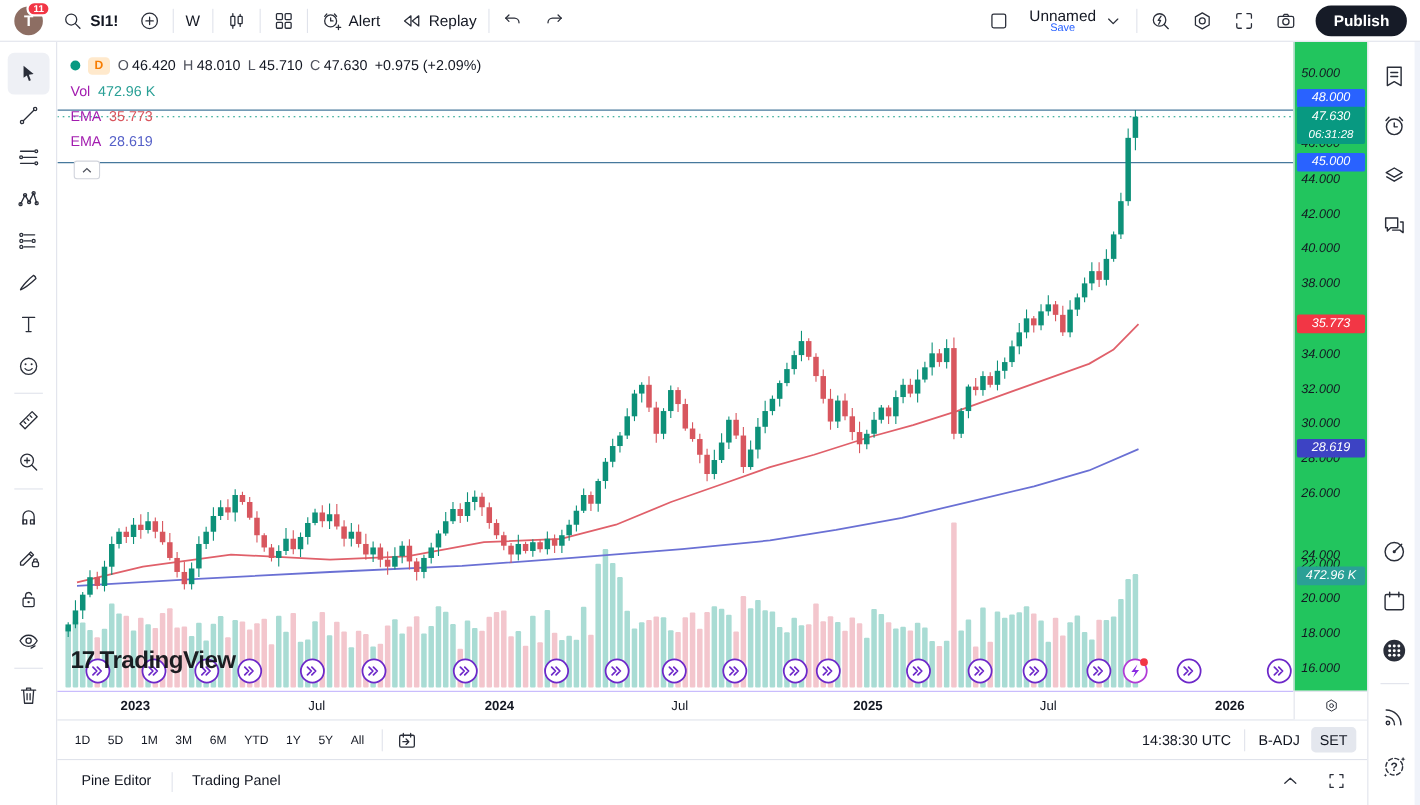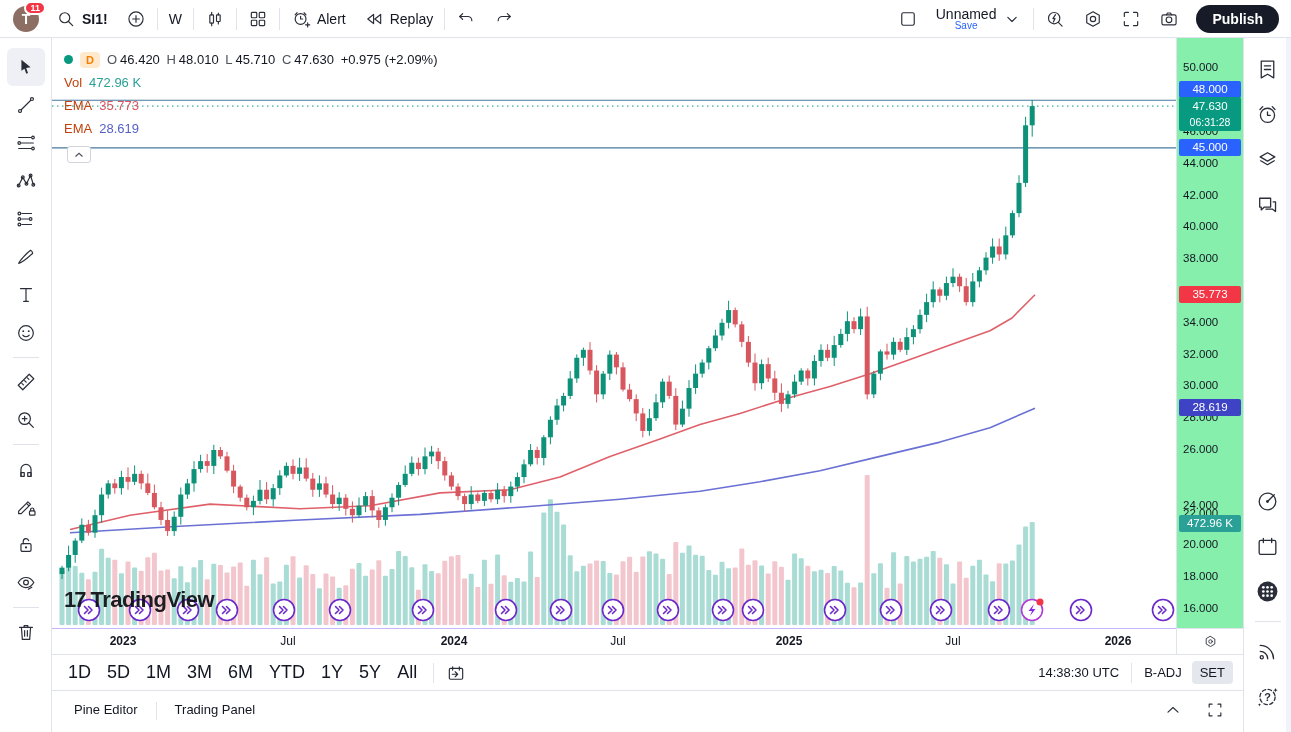--- a/index.html
+++ b/index.html
@@ -44,51 +44,51 @@
   .side-div { width:26px; height:1px; background:#e0e3eb; margin:4px 0 10px 0; }
   .side-spacer { flex:1; }
   
   #chart-wrap { position:absolute; left:52px; top:38px; width:1124px; height:590px;
     background:#fff; overflow:hidden; }
   #legend { position:absolute; left:12px; top:10px; font-size:13px; z-index:5; }
   .lg-row { display:flex; align-items:center; gap:7px; height:23px; }
   .dot { width:9px; height:9px; border-radius:50%; background:#089981; }
   .int-badge { background:#ffe9cc; color:#f77c00; font-size:11px; font-weight:700;
     border-radius:4px; padding:2px 6px; }
-  .lg-lab { color:#c2410c; }
+  .lg-lab { color:#a21caf; }
   .ohlc span { margin-right:3px; }
   .ohlc .k { color:#50535e; }
   #collapse-btn { position:absolute; left:15px; top:108px; width:24px; height:17px;
     background:#fff; border:1px solid #d1d4dc; border-radius:3px; display:flex;
     align-items:center; justify-content:center; color:#50535e; cursor:pointer; z-index:6; }
   #watermark { position:absolute; left:12px; top:549px; display:flex; align-items:center;
     gap:6px; z-index:4; opacity:.92; pointer-events:none; }
   #watermark .wm-txt { font-size:22px; font-weight:700; color:#0b0d12; letter-spacing:-.5px; }
   #watermark .wm-logo { font-size:22px; font-weight:800; color:#0b0d12; letter-spacing:-2px; }
   
   #price-axis { position:absolute; left:1176px; top:38px; width:67px; height:590px;
-    background:#86efac; border-left:1px solid #e0e3eb; font-size:11.5px; cursor:ns-resize; z-index:10; }
+    background:#22c55e; border-left:1px solid #e0e3eb; font-size:11.5px; cursor:ns-resize; z-index:10;font-style:italic; }
   .ax-lab { position:absolute; left:6px; color:#131722; }
   .ax-badge { position:absolute; left:2px; width:62px; color:#fff; text-align:center;
     border-radius:2px; font-size:11.5px; line-height:17px; height:17px; }
   #countdown-badge { position:absolute; left:2px; width:62px; background:#089981; color:#fff;
     text-align:center; border-radius:2px; font-size:11.5px; line-height:16px; padding:1px 0; }
   
   #time-axis { position:absolute; left:52px; top:628px; width:1124px; height:26px;
     background:#fff; border-top:1px solid #c4b5fd; font-size:12px; cursor:ew-resize; z-index:10; }
   .tx-lab { position:absolute; top:5px; transform:translateX(-50%); color:#131722; }
   .tx-year { font-weight:600; }
   #axis-corner { position:absolute; left:1176px; top:628px; width:67px; height:26px;
     background:#fff; border-top:1px solid #e0e3eb; border-left:1px solid #e0e3eb;
     display:flex; align-items:center; justify-content:center; color:#50535e; z-index:11; }
   
   #bottom-toolbar { position:absolute; left:52px; top:654px; width:1191px; height:36px;
     background:#fff; border-top:1px solid #e0e3eb; display:flex; align-items:center;
     font-size:13px; z-index:10; padding:0 10px 0 8px; }
-  .rng-btn { border:none; background:none; font-size:18px; color:#131722; padding:4px 7px;
+  .rng-btn { border:none; background:none; font-size:11px; color:#131722; padding:4px 7px;
     margin:0 1px; border-radius:4px; cursor:pointer; font-family:"Liberation Sans", sans-serif; }
   .bt-div { width:1px; height:20px; background:#e0e3eb; margin:0 8px; }
   .bt-right { margin-left:auto; display:flex; align-items:center; gap:10px;text-align:center; }
   #set-btn { background:#e4e7ee; border-radius:4px; padding:4px 8px; font-weight:400; }
   .bt-plain { cursor:pointer; }
   
   #bottom-panel { position:absolute; left:52px; top:690px; width:1191px; height:38px;
     background:#fff; border-top:1px solid #e0e3eb; display:flex; align-items:center;
     font-size:13px; z-index:10; padding:0 14px 0 18px; }
   .bp-tab { border:none; background:none; font-size:13px; color:#131722; padding:6px 4px;

